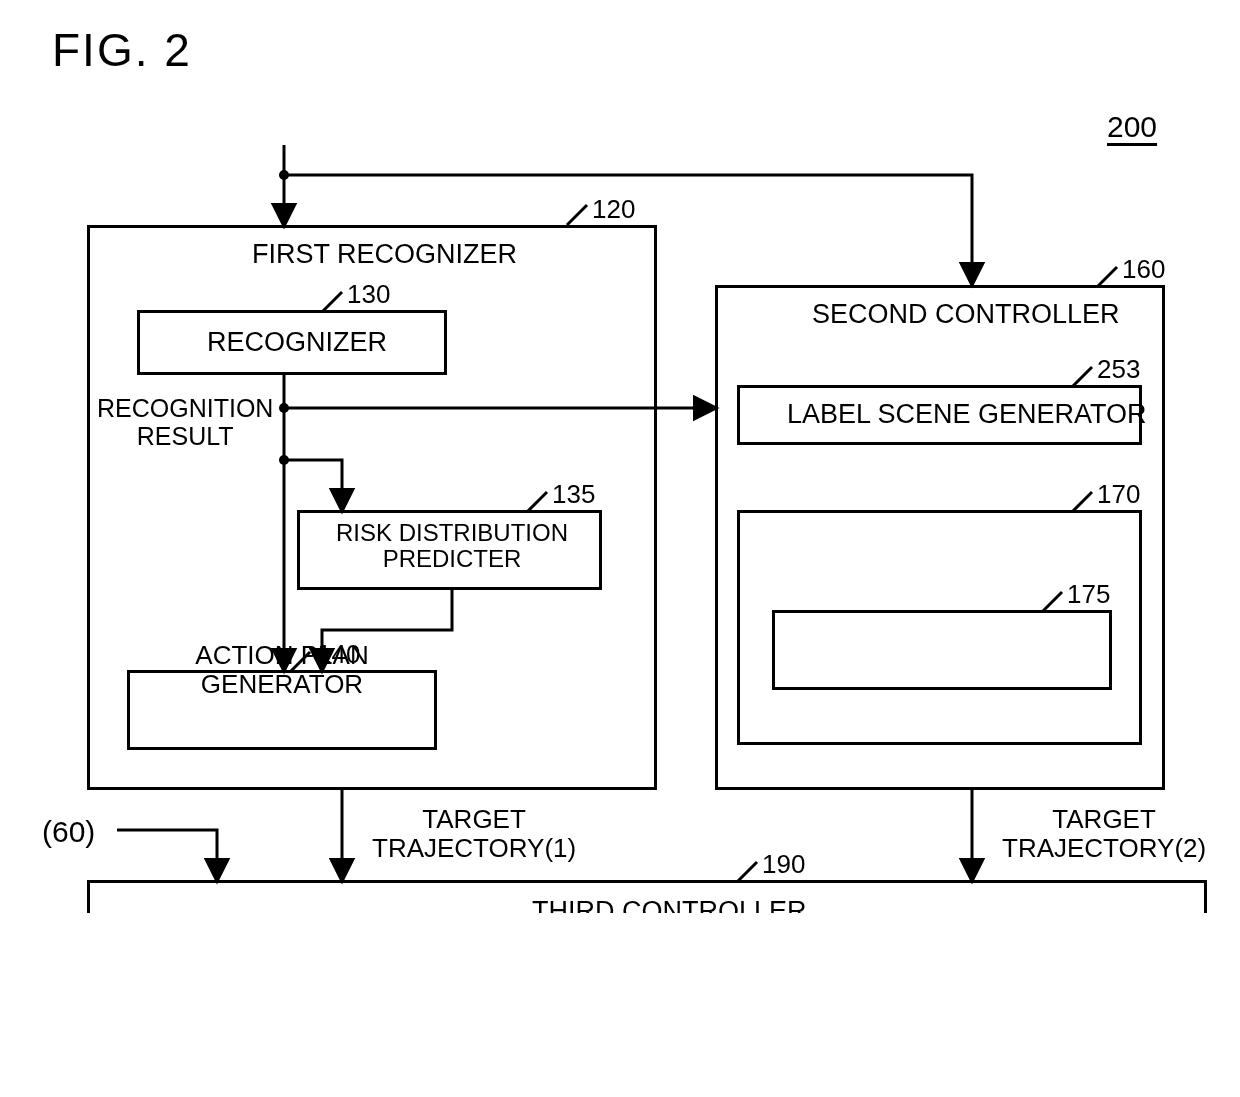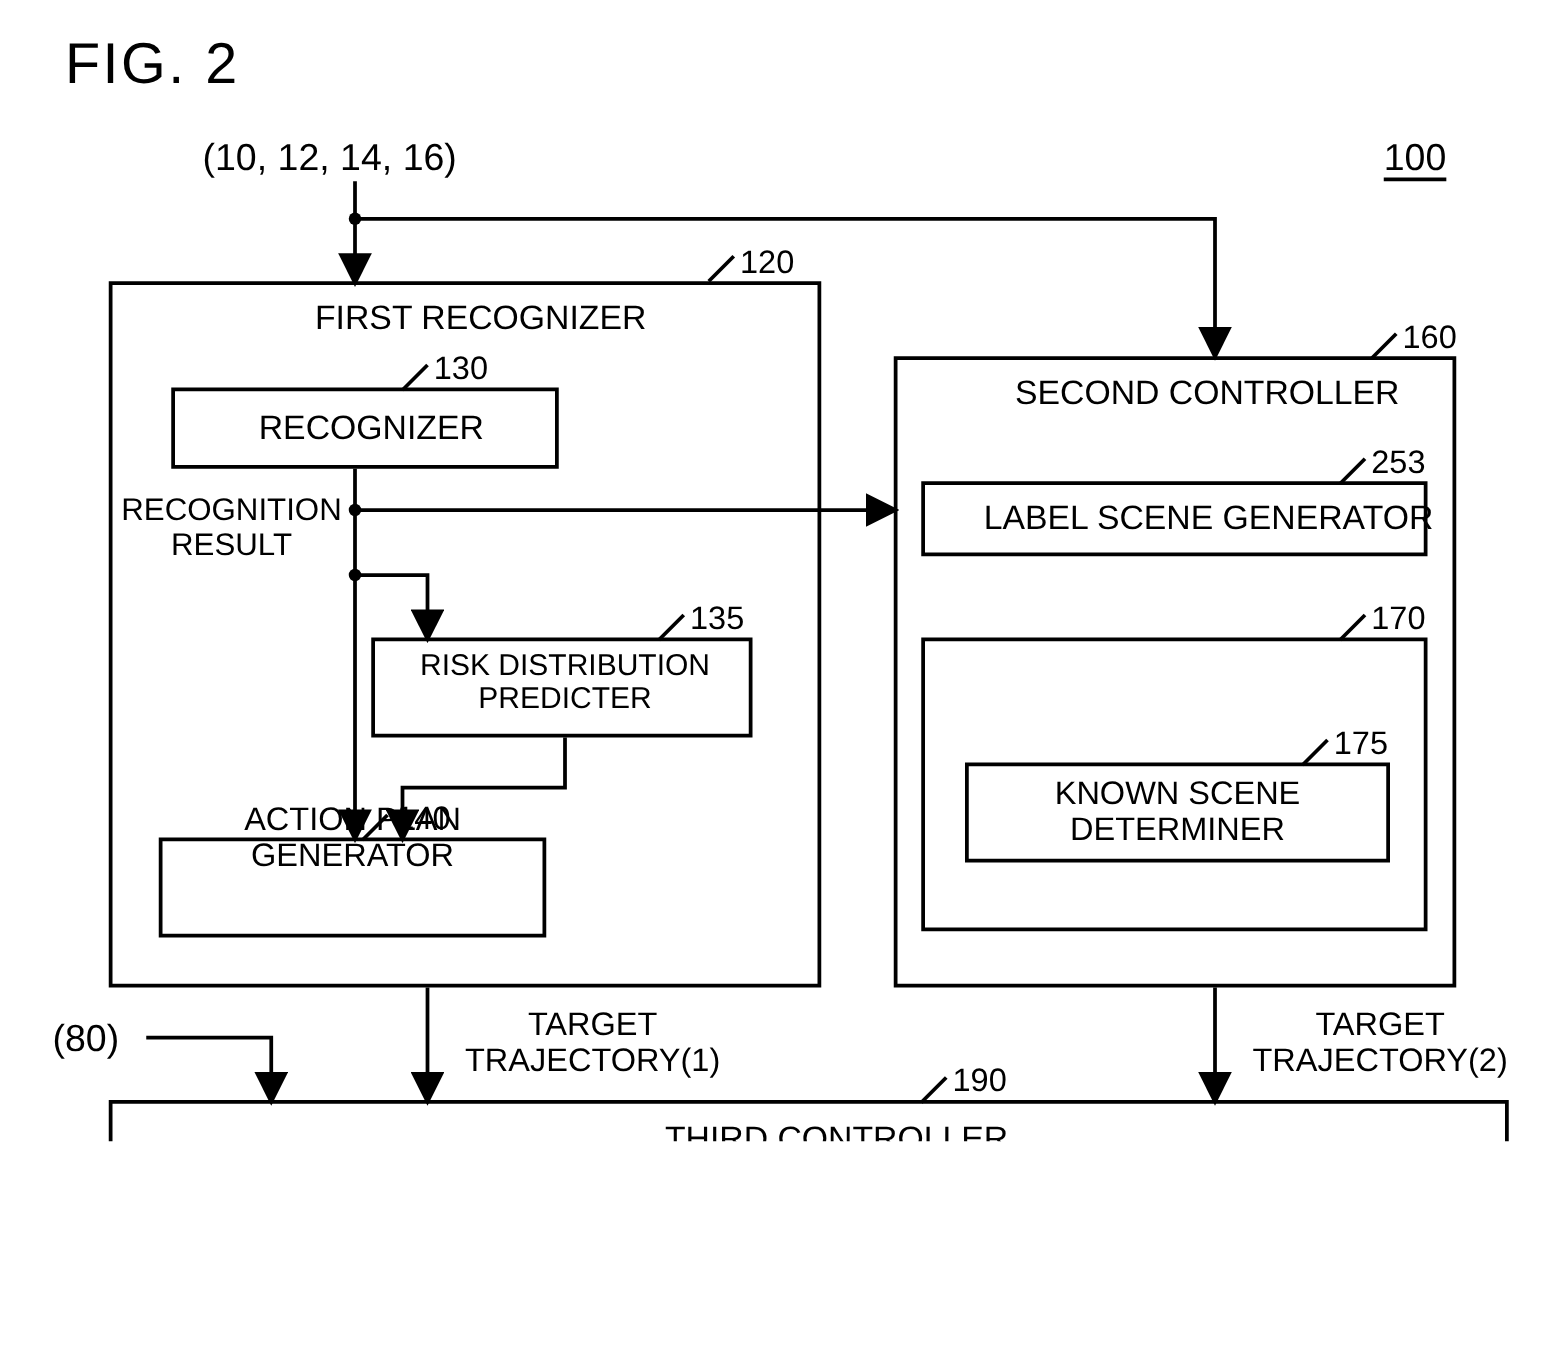--- a/index.html
+++ b/index.html
@@ -45,23 +45,22 @@
     pointer-events: none;
   }
 </style>
 </head>
 <body>
 
 <div class="canvas">
 
   <div class="txt title" style="left:40px; top:25px;">FIG. 2</div>
 
-  <div class="txt" style="left:150px; top:110px; font-size:30px;">(10, 12, 14, 16)</div>
 
-  <div class="txt ref-ul" style="left:1095px; top:110px; font-size:30px;">100</div>
+  <div class="txt ref-ul" style="left:1095px; top:110px; font-size:30px;">200</div>
 
   <div class="box" style="left:75px; top:225px; width:570px; height:565px;"></div>
   <div class="txt" style="left:240px; top:240px; font-size:27px;">FIRST RECOGNIZER</div>
   <div class="txt" style="left:580px; top:195px;">120</div>
 
   <div class="box" style="left:125px; top:310px; width:310px; height:65px;"></div>
   <div class="txt" style="left:195px; top:328px; font-size:27px;">RECOGNIZER</div>
   <div class="txt" style="left:335px; top:280px;">130</div>
 
   <div class="txt" style="left:85px; top:395px; font-size:25px;">RECOGNITION
@@ -82,25 +81,23 @@
   <div class="txt" style="left:1110px; top:255px;">160</div>
 
   <div class="box" style="left:725px; top:385px; width:405px; height:60px;"></div>
   <div class="txt" style="left:775px; top:400px; font-size:27px;">LABEL SCENE GENERATOR</div>
   <div class="txt" style="left:1085px; top:355px;">253</div>
 
   <div class="box" style="left:725px; top:510px; width:405px; height:235px;"></div>
   <div class="txt" style="left:1085px; top:480px;">170</div>
 
   <div class="box" style="left:760px; top:610px; width:340px; height:80px;"></div>
-  <div class="txt" style="left:790px; top:620px; font-size:26px; text-align:center; width:280px; white-space:normal;">KNOWN SCENE
-DETERMINER</div>
   <div class="txt" style="left:1055px; top:580px;">175</div>
 
-  <div class="txt" style="left:30px; top:815px; font-size:30px;">(80)</div>
+  <div class="txt" style="left:30px; top:815px; font-size:30px;">(60)</div>
 
   <div class="txt" style="left:360px; top:805px; font-size:26px; text-align:center;">TARGET
 TRAJECTORY(1)</div>
 
   <div class="txt" style="left:990px; top:805px; font-size:26px; text-align:center;">TARGET
 TRAJECTORY(2)</div>
 
   <div class="box" style="left:75px; top:880px; width:1120px; height:65px;"></div>
   <div class="txt" style="left:520px; top:897px; font-size:27px;">THIRD CONTROLLER</div>
   <div class="txt" style="left:750px; top:850px;">190</div>

